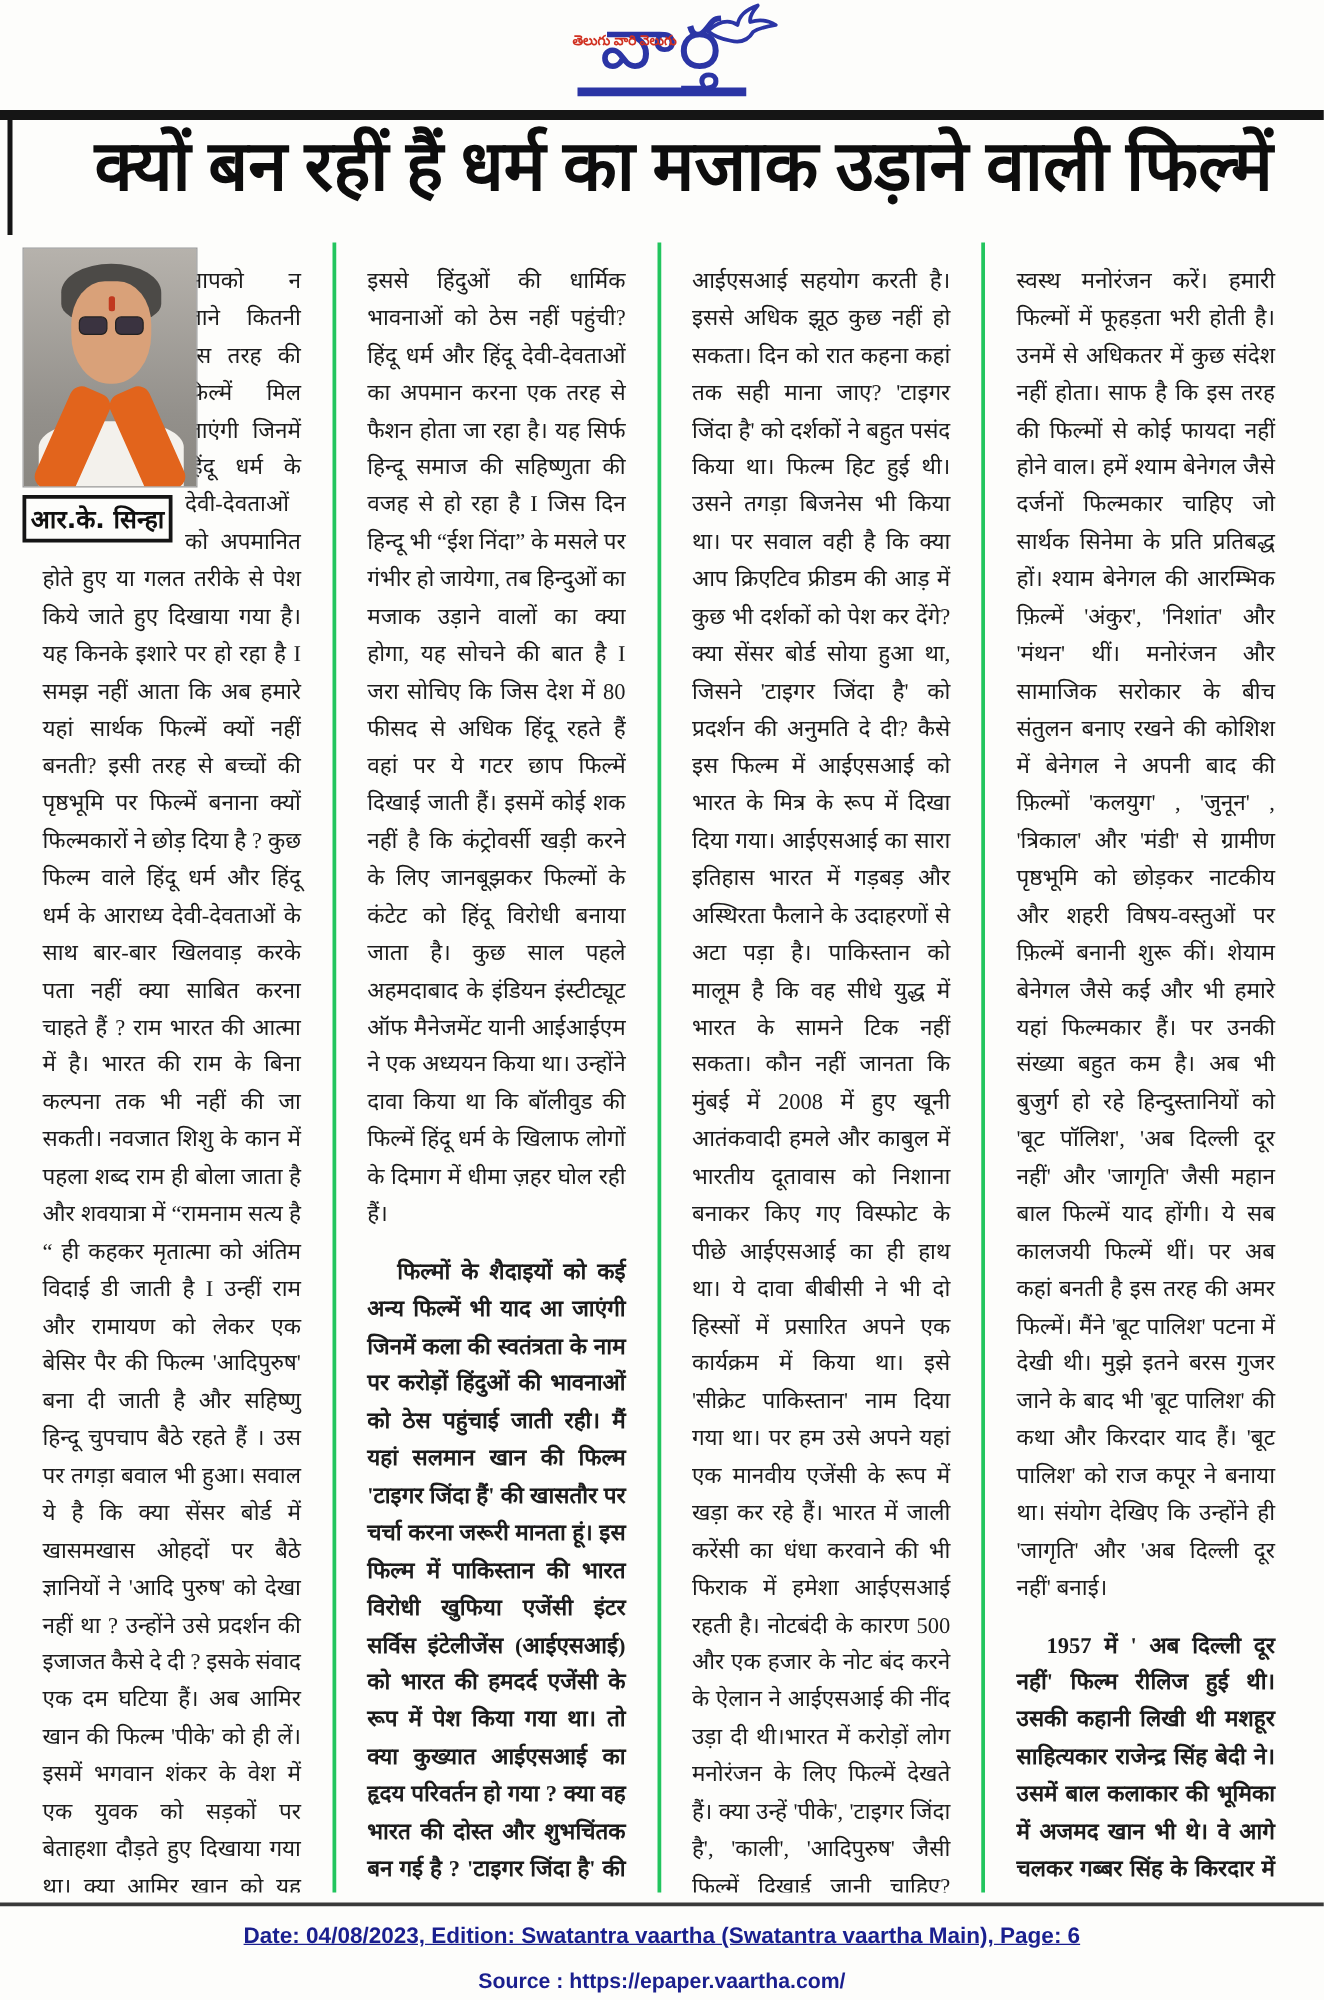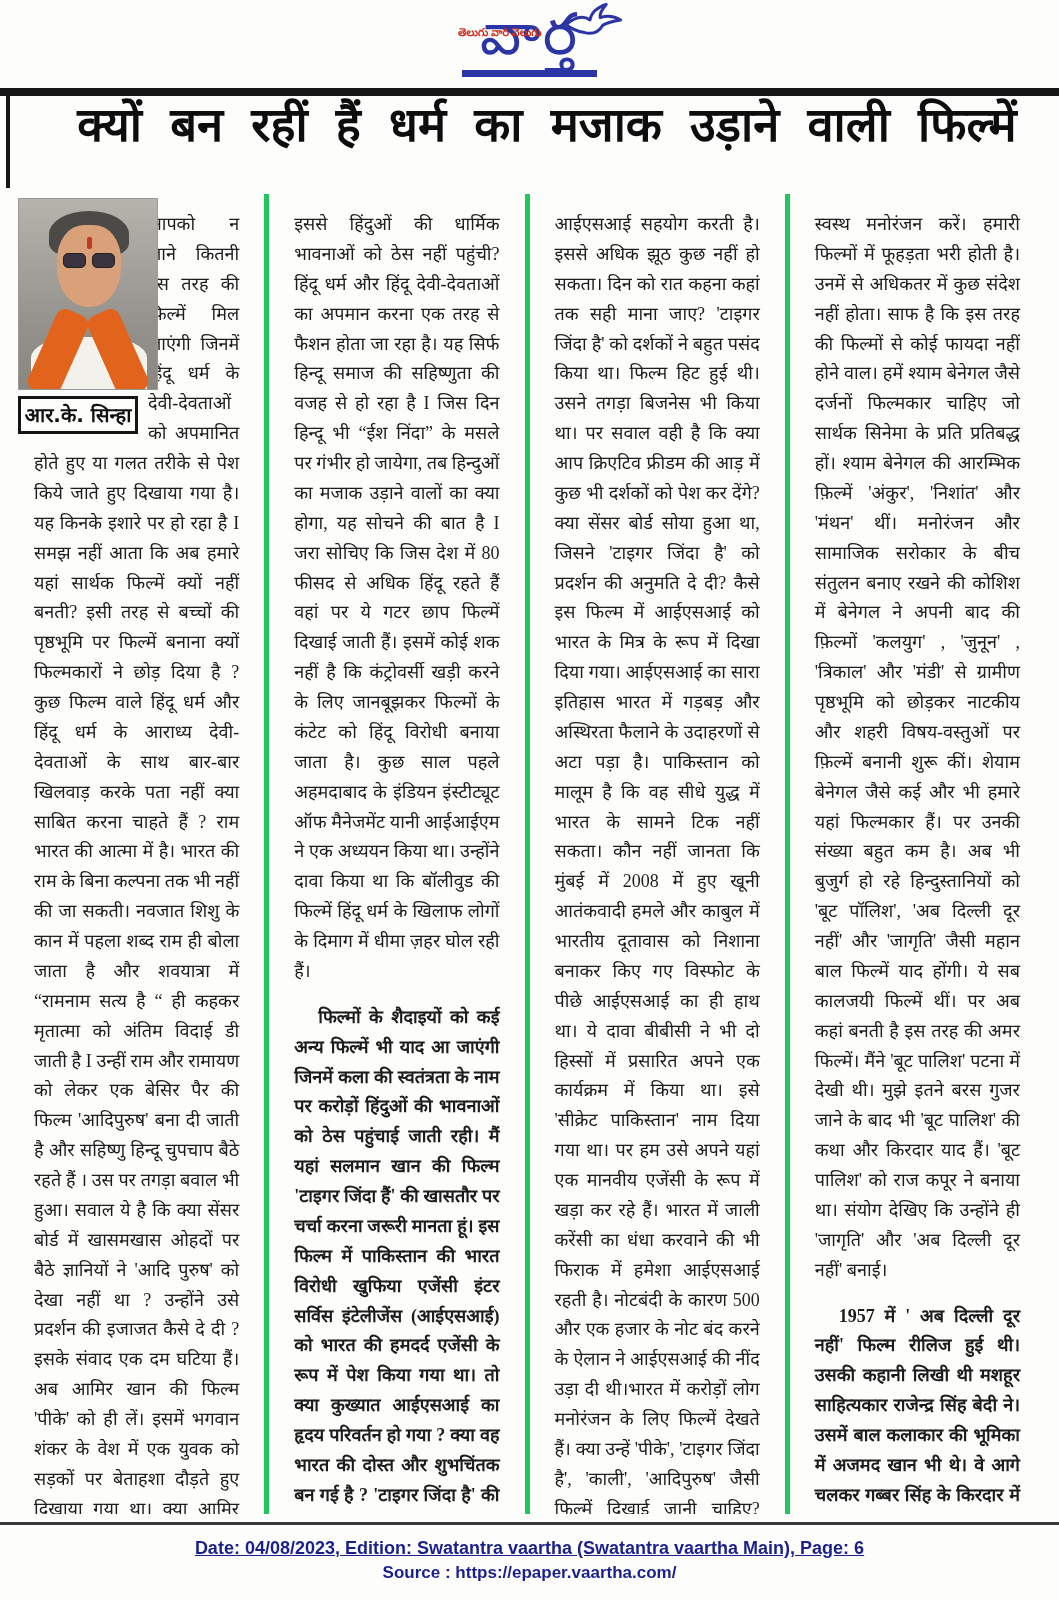--- a/index.html
+++ b/index.html
@@ -14,25 +14,25 @@
   .logo-tagline { position:absolute; top:22px; left:-4px; font-size:11px; font-weight:bold;
     color:#d03020; font-family:Liberation Serif, serif; white-space:nowrap; }
   .logo-text { font-size:58px; font-weight:normal; color:#2b35a5; line-height:1.05;
     letter-spacing:2px; border-bottom:7px solid #2b35a5; padding:0 18px 2px 18px;
     font-family:"DejaVu Sans", sans-serif; }
   .logo-bird { position:absolute; top:-2px; right:-28px; width:64px; height:36px; }
   .top-rule { position:absolute; top:88px; left:0; width:100%; height:8px; background:#151515; }
   .left-stub { position:absolute; top:96px; left:6px; width:4px; height:92px; background:#151515; }
   
   .headline { position:absolute; top:98px; left:55px; right:20px; height:90px;
-    font-size:47px; font-weight:800; color:#0d0d0d; text-align:center; line-height:1.3;
-    font-family:Liberation Mono, monospace; white-space:nowrap; }
+    font-size:56px; font-weight:800; color:#0d0d0d; text-align:center; line-height:1.3;
+    font-family:Liberation Serif, serif; white-space:nowrap; }
   
   .columns { position:absolute; top:194px; left:16px; right:14px; height:1320px; display:flex; }
-  .col { flex:1; padding:0 9px; overflow:hidden; border-left:5px solid #22c55e; }
+  .col { flex:1; padding:0 9px; overflow:hidden; border-left:3px solid #22c55e; }
   .col:first-child { border-left:none; padding-left:2px; }
   .col p { margin:16px; text-align:justify; font-size:18px; line-height:1.66; color:#1c1c1c; }
   .col p.indent { text-indent:24px;font-weight:bold; }
   
   .photo-wrap { float:left; width:120px; margin:4px 10px 6px 0; }
   .photo { position:relative; width:140px; height:192px; border:1px solid #999;
     background:linear-gradient(#b6b2ac, #93908b 70%, #8a8781); overflow:hidden; }
   .p-hair { position:absolute; top:12px; left:30px; width:80px; height:46px;
     background:#4c4a47; border-radius:50% 50% 30% 30%; }
   .p-face { position:absolute; top:26px; left:38px; width:64px; height:82px;
@@ -50,21 +50,21 @@
   .p-scarf-l { left:22px; transform:rotate(24deg); border-radius:10px; }
   .p-scarf-r { right:22px; transform:rotate(-24deg); border-radius:10px; }
   .caption-box { margin-top:6px; border:3px solid #151515; text-align:center;
     font-weight:bold; font-size:20px; color:#111; padding:2px 0 3px 0;
     font-family:"DejaVu Sans", sans-serif; }
   
   .bottom-rule { position:absolute; top:1522px; left:0; width:100%; height:3px; background:#3a3a3a; }
   .footer { position:absolute; top:1538px; left:0; right:0; text-align:center;
     font-family:"Liberation Sans", sans-serif; color:#1a1f8e; font-weight:700; }
   .footer .f1 { font-size:18px;text-decoration:underline; }
-  .footer .f2 { font-size:17px; margin-top:4px; }
+  .footer .f2 { font-size:17px; margin-top:16px; }
 </style>
 </head>
 <body>
 
 <div class="masthead">
   <div class="logo-block">
     <span class="logo-tagline">తెలుగు వారి వెలుగు</span>
     <span class="logo-text">వార్త</span>
     <svg class="logo-bird" viewBox="0 0 100 60">
       <path d="M5 38 Q28 18 45 30 Q48 12 72 4 Q60 18 62 26 Q80 20 96 30 Q76 33 66 39 Q56 56 36 51 Q18 48 5 38 Z" fill="none" stroke="#2b35a5" stroke-width="5" stroke-linejoin="round"></path>

